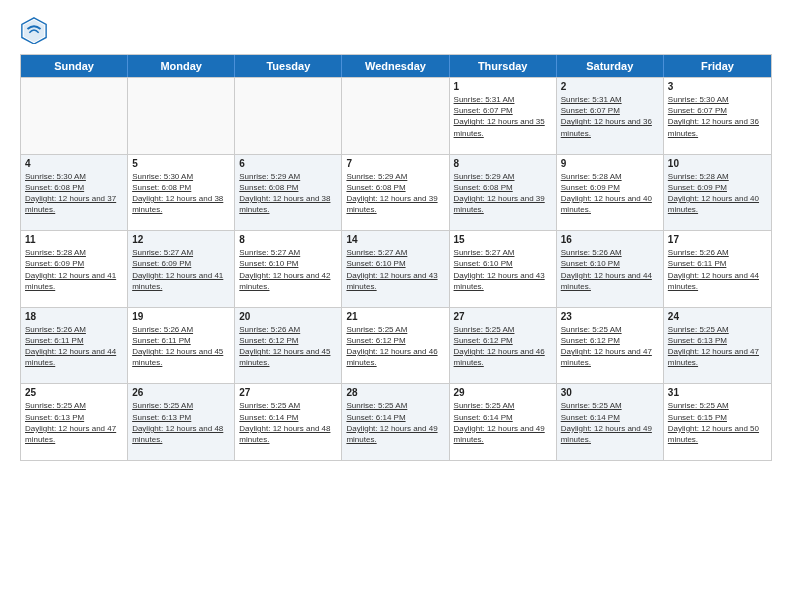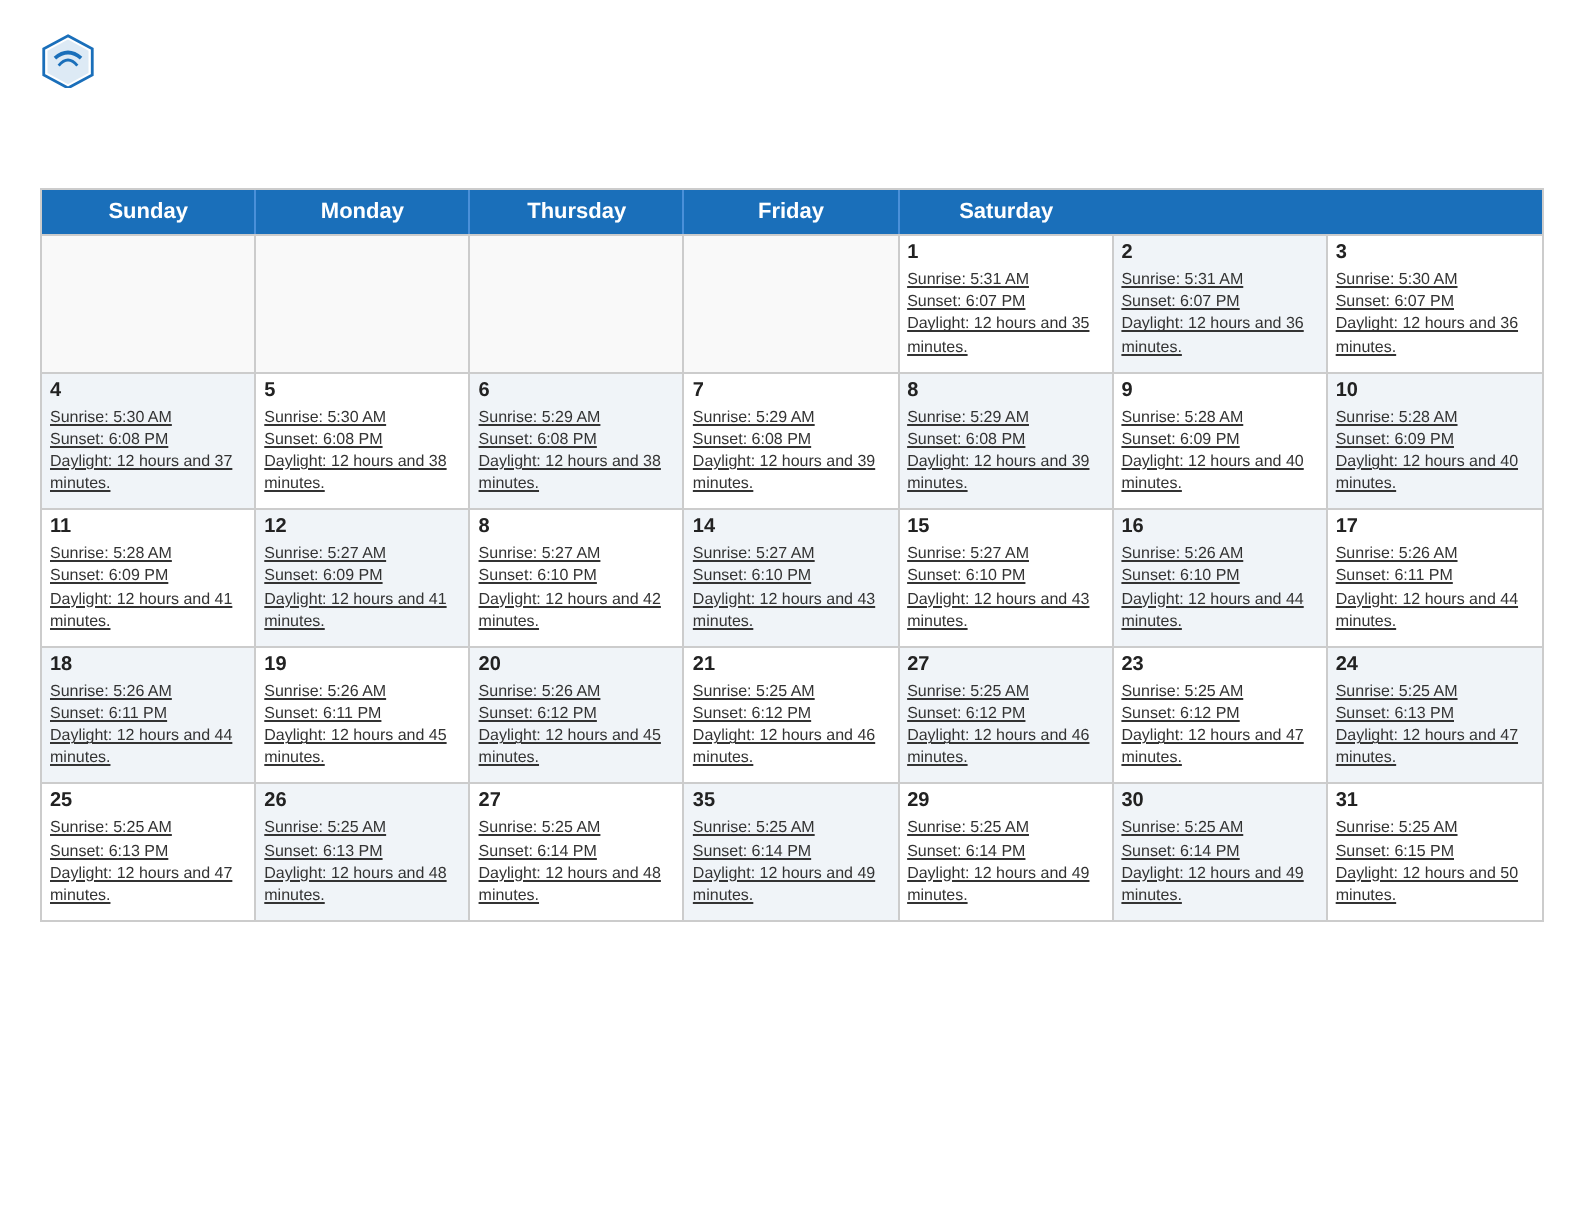--- a/index.html
+++ b/index.html
@@ -9,21 +9,20 @@
       font-family: Arial, sans-serif;
       background: #fff;
       overflow: hidden;
     }
     .page {
       width: 792px;
       height: 471px;
       padding: 16px 20px 10px 20px;
       display: flex;
       flex-direction: column;
-      gap: 40px;
     }
     .header {
       display: flex;
       justify-content: space-between;
       align-items: flex-start;
       margin-bottom: 10px;
     }
     .logo {
       display: flex;
       align-items: center;
@@ -130,23 +129,25 @@
     <div class="title-block">
       <div class="title-month"></div>
       <div class="title-location"></div>
     </div>
   </div>
 
   <div class="calendar">
     <div class="cal-header">
     <div class="cal-header-cell">Sunday</div>
         <div class="cal-header-cell">Monday</div>
+        <div class="cal-header-cell">Tuesday</div>
+        <div class="cal-header-cell">Wednesday</div>
         <div class="cal-header-cell">Thursday</div>
+        <div class="cal-header-cell">Saturday</div>
         <div class="cal-header-cell">Friday</div>
-        <div class="cal-header-cell">Saturday</div>
       </div>
     <div class="cal-body">
     <div class="cal-row">
           <div class="cal-cell empty"></div>
           <div class="cal-cell empty"></div>
           <div class="cal-cell empty"></div>
           <div class="cal-cell empty"></div>
           <div class="cal-cell">
             <div class="day-num">1</div>
             <div class="cell-text" style="white-space: pre-line;">Sunrise: 5:31 AM
@@ -311,21 +312,21 @@
 Sunset: 6:13 PM
 Daylight: 12 hours and 48 minutes.</div>
           </div>
           <div class="cal-cell">
             <div class="day-num">27</div>
             <div class="cell-text" style="white-space: pre-line;">Sunrise: 5:25 AM
 Sunset: 6:14 PM
 Daylight: 12 hours and 48 minutes.</div>
           </div>
           <div class="cal-cell alt">
-            <div class="day-num">35</div>
+            <div class="day-num">28</div>
             <div class="cell-text" style="white-space: pre-line;">Sunrise: 5:25 AM
 Sunset: 6:14 PM
 Daylight: 12 hours and 49 minutes.</div>
           </div>
           <div class="cal-cell">
             <div class="day-num">29</div>
             <div class="cell-text" style="white-space: pre-line;">Sunrise: 5:25 AM
 Sunset: 6:14 PM
 Daylight: 12 hours and 49 minutes.</div>
           </div>

